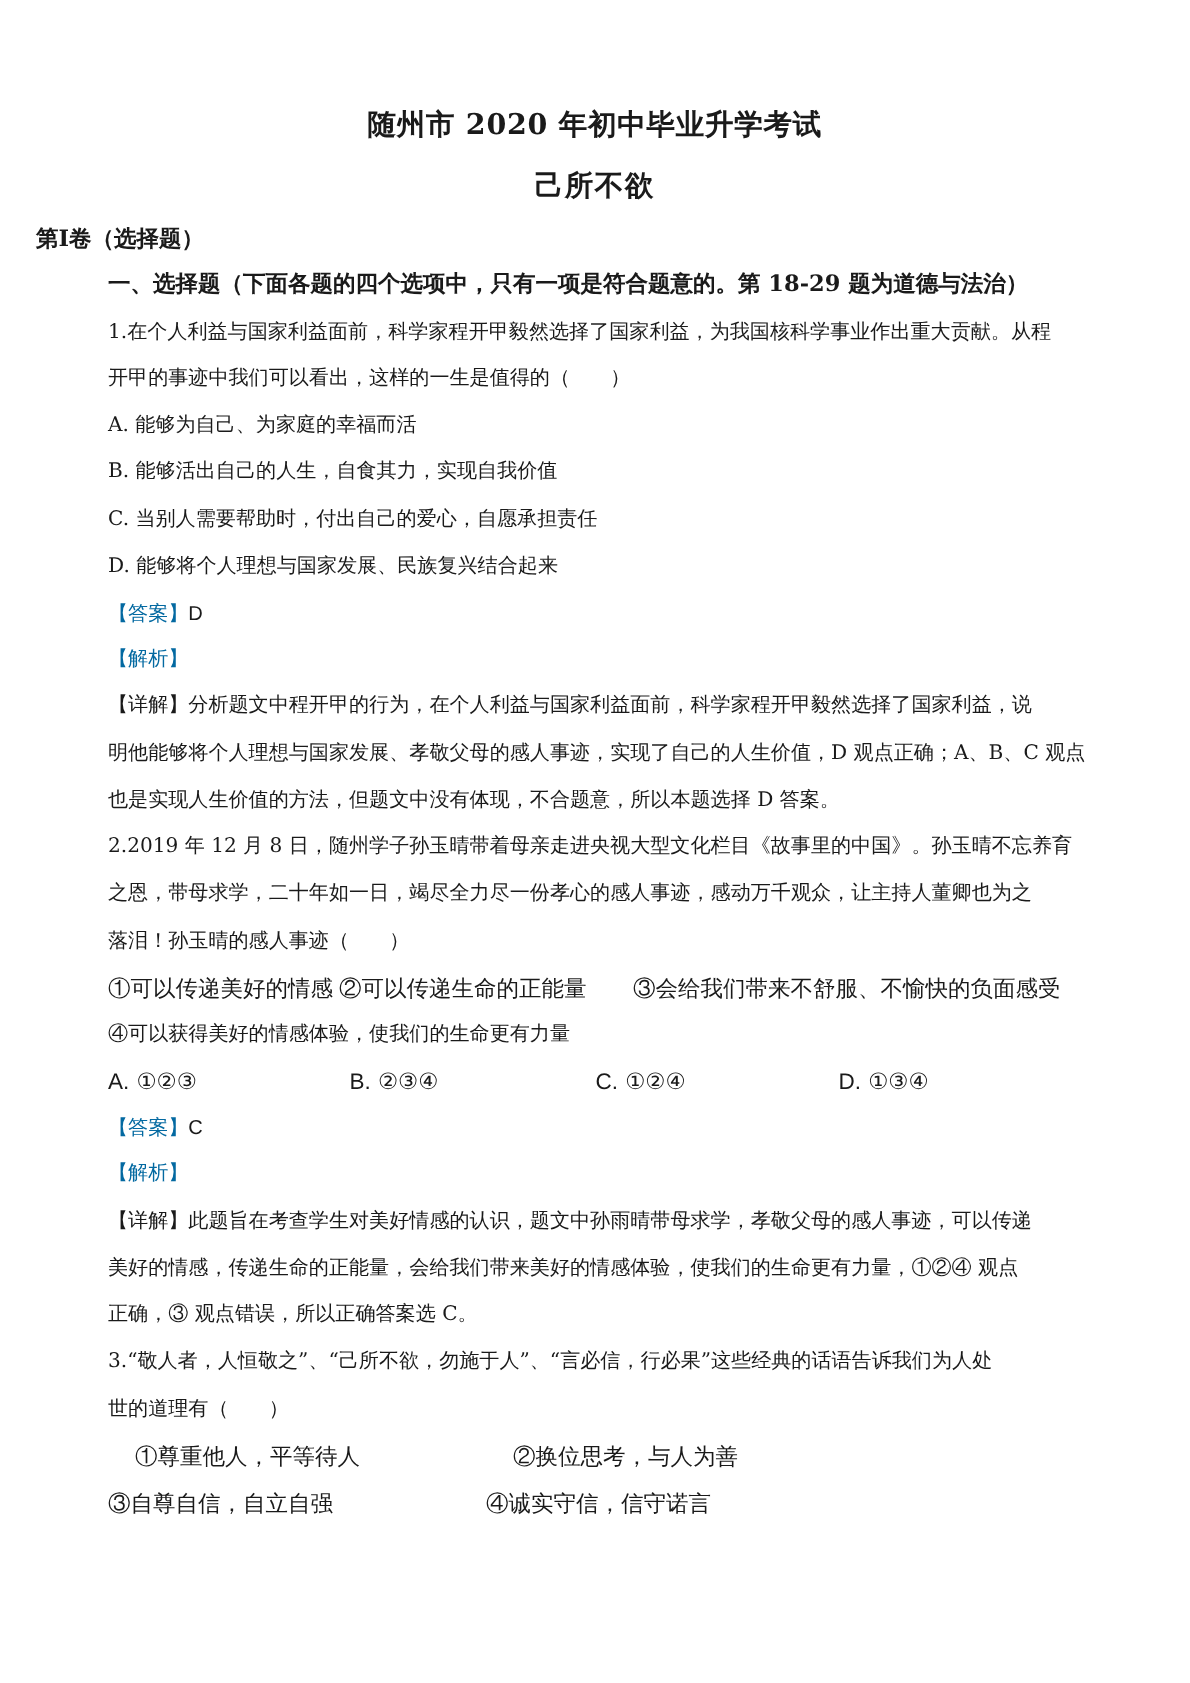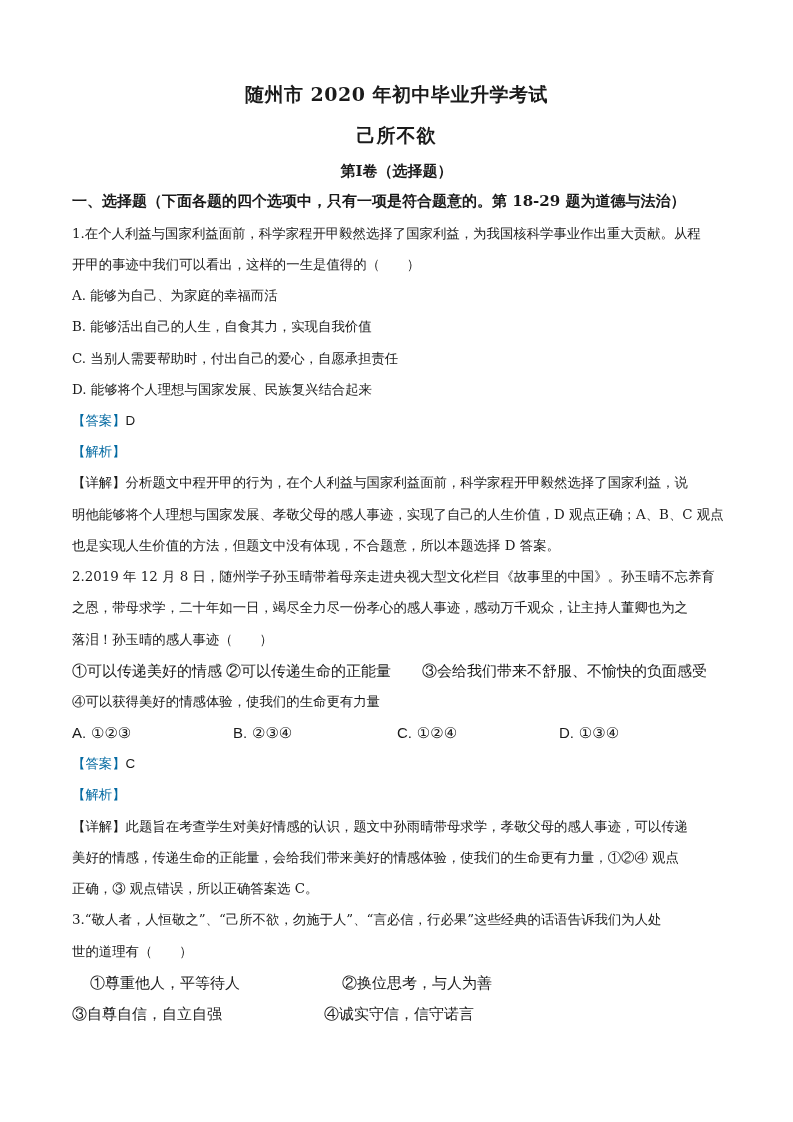--- a/index.html
+++ b/index.html
@@ -10,21 +10,21 @@
     body {
       width: 793px;
       height: 1122px;
       position: relative;
       overflow: hidden;
       font-family: "DejaVu Serif", "Liberation Serif", serif;
       color: #1a1a1a;
     }
     .page {
       position: absolute;
-      left: 0; top: 12px;
+      left: 0; top: 0;
       width: 793px;
       height: 921px;
     }
     .title-main {
       position: absolute;
       top: 70px;
       left: 0; right: 0;
       text-align: center;
       font-size: 19px;
       font-weight: bold;
@@ -36,23 +36,24 @@
       left: 0; right: 0;
       text-align: center;
       font-size: 19px;
       font-weight: bold;
       letter-spacing: 1px;
     }
     .title-part {
       position: absolute;
       top: 150px;
       left: 0; right: 0;
-      text-align: center;
+      text-align: left;
       font-size: 15px;
       font-weight: bold;
+      padding-left: 24px;
     }
     .section-head {
       position: absolute;
       top: 180px;
       left: 72px;
       width: 660px;
       font-size: 15px;
       font-weight: bold;
       white-space: nowrap;
     }

